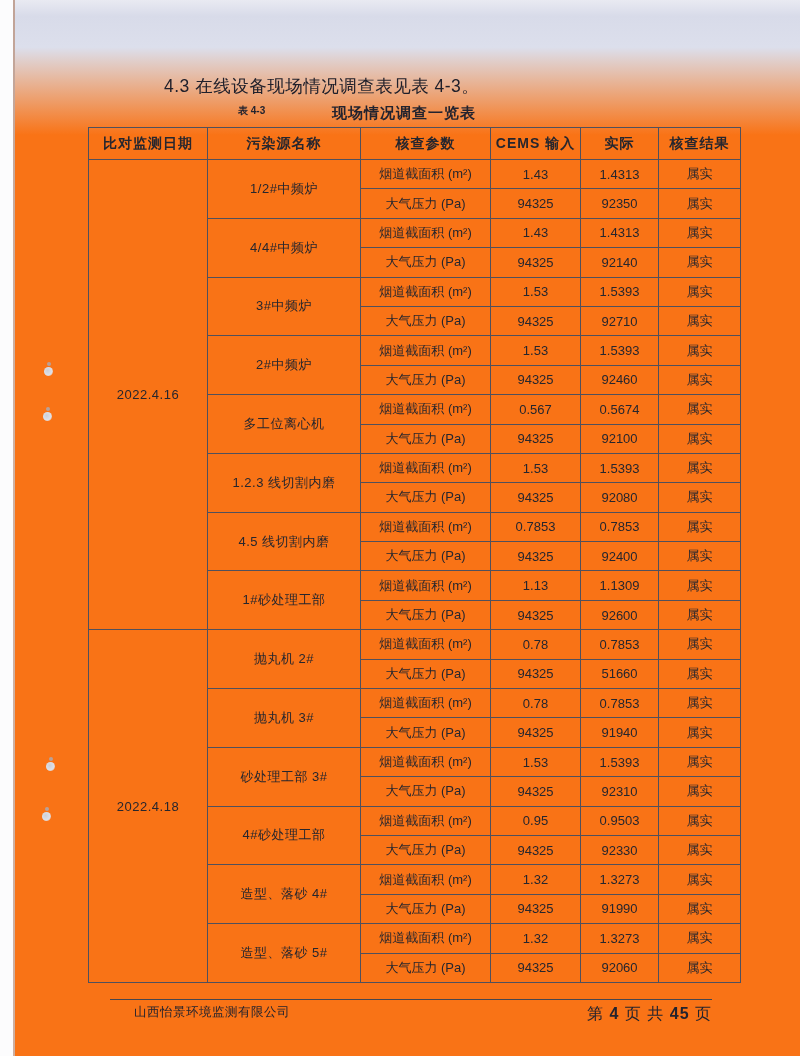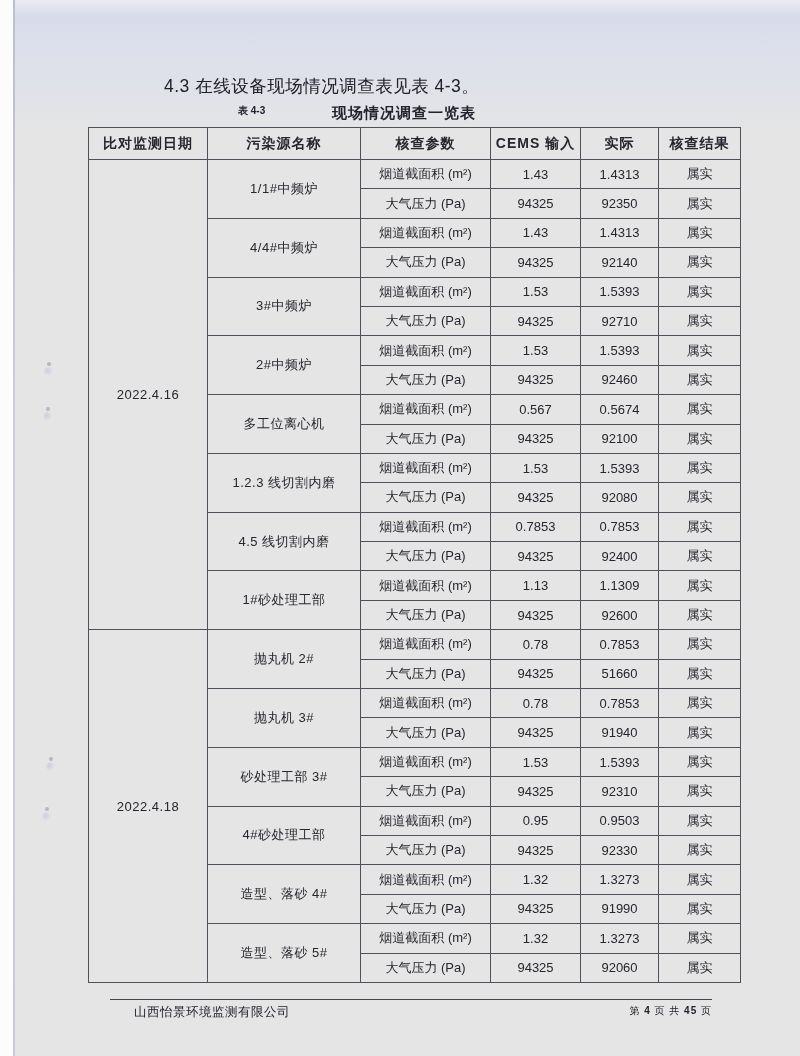--- a/index.html
+++ b/index.html
@@ -2,21 +2,21 @@
 <html><head>
 <meta charset="utf-8">
 <style>
   html,body{margin:0;padding:0;}
   body{
     width:800px;height:1056px;position:relative;overflow:hidden;
     background:#fafafa;
     font-family:"Liberation Sans", sans-serif;
     -webkit-font-smoothing:antialiased;
   }
-  .page{position:absolute;inset:0;background:#e5e5e5;}
+  .page{position:absolute;inset:0;background:#f97316;}
   .left-strip{position:absolute;left:0;top:0;width:13px;height:100%;background:#fcfcfd;z-index:6;}
   .edge-line{position:absolute;left:13px;top:0;width:2px;height:100%;
     background:linear-gradient(180deg,#aeb3c2 0%,#c2c6d1 40%,#bfc3cf 100%);opacity:.75;z-index:6;}
   .top-tint{position:absolute;left:15px;right:0;top:0;height:135px;
     background:linear-gradient(180deg,#e9eaf2 0%,#d8dbe9 12%,#dcdfec 35%,rgba(241,242,246,0) 100%);}
   
   .speck{position:absolute;width:12px;height:16px;}
   .speck::before{content:"";position:absolute;left:4px;top:0;width:4px;height:4px;border-radius:50%;background:#a9adb9;opacity:.8;}
   .speck::after{content:"";position:absolute;left:1px;top:5px;width:9px;height:9px;border-radius:50%;
     background:radial-gradient(circle at 40% 40%, #cdd0d8 0%, #dfe1e8 60%, rgba(241,242,246,0) 100%);}
@@ -36,21 +36,21 @@
     color:#26262e;padding:0 2px;
     overflow:hidden;white-space:nowrap;
   }
   table.survey th{height:31px;font-size:14px;font-weight:bold;letter-spacing:1px;}
   table.survey td{height:28.4px;font-size:13px;}
   td.date-cell{font-size:13.5px;letter-spacing:.5px;}
   td.source-cell{font-size:13px;letter-spacing:.5px;}
   td.param-cell{font-size:13px;}
   .footer-rule{position:absolute;left:110px;top:999px;width:602px;height:1px;background:#46464f;}
   .footer-company{position:absolute;left:134px;top:1004px;font-size:12.5px;color:#23232e;letter-spacing:.5px;text-align:center;}
-  .footer-page{position:absolute;right:88px;top:1004px;font-size:10px;color:#23232e;letter-spacing:1px;}
+  .footer-page{position:absolute;right:88px;top:1004px;font-size:16px;color:#23232e;letter-spacing:1px;}
   .footer-page b{font-weight:bold;}
 </style>
 </head>
 <body>
 
 <div class="page">
   <div class="top-tint"></div>
   <div class="left-strip"></div>
   <div class="edge-line"></div>
 
@@ -78,21 +78,21 @@
         <th>污染源名称</th>
         <th>核查参数</th>
         <th>CEMS 输入</th>
         <th>实际</th>
         <th>核查结果</th>
       </tr>
     </thead>
     <tbody>
         <tr>
           <td class="date-cell" rowspan="16">2022.4.16</td>
-          <td class="source-cell" rowspan="2">1/1#中频炉</td>
+          <td class="source-cell" rowspan="2">1/2#中频炉</td>
           <td class="param-cell">烟道截面积 (m²)</td>
           <td>1.43</td>
           <td>1.4313</td>
           <td>属实</td>
         </tr>
         <tr>
           <td class="param-cell">大气压力 (Pa)</td>
           <td>94325</td>
           <td>92350</td>
           <td>属实</td>

